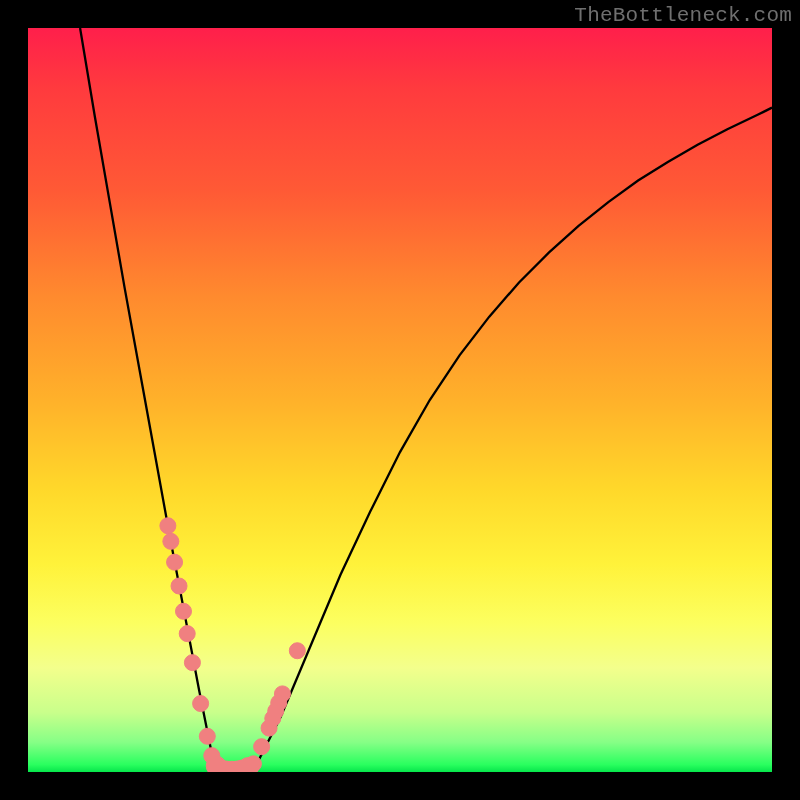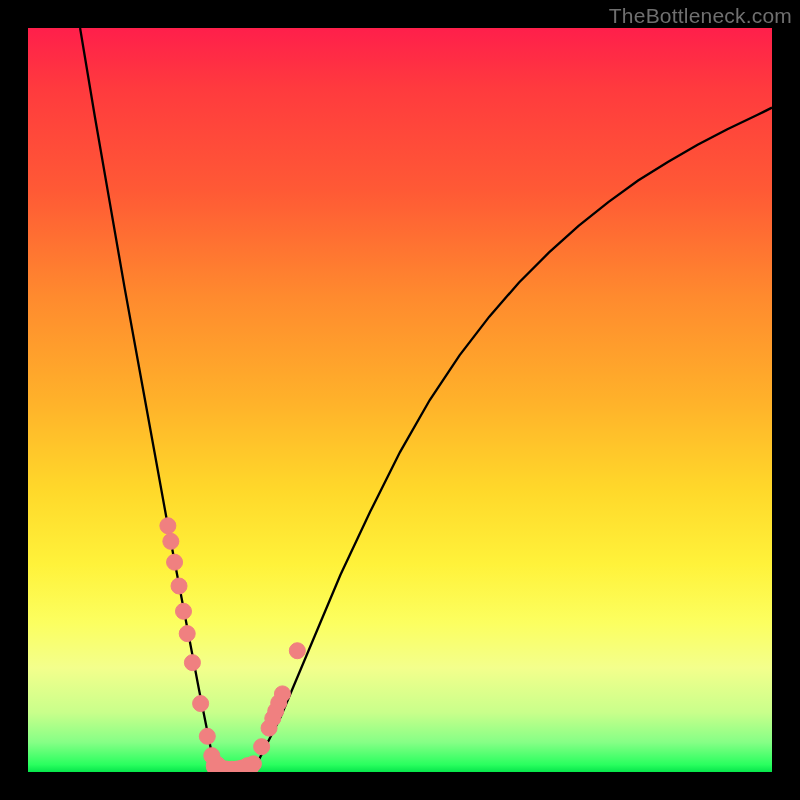--- a/index.html
+++ b/index.html
@@ -9,20 +9,21 @@
     height: 800px;
     overflow: hidden;
     background: #000;
     font-family: Arial, Helvetica, sans-serif;
   }
   .frame {
     position: absolute;
     top: 0; left: 0;
     width: 800px; height: 800px;
     background: #000;
+    font-family: Liberation Mono, monospace;
   }
   .plot-area {
     position: absolute;
     
     left: 28px;
     top: 28px;
     width: 744px;   
     height: 744px;  
     overflow: hidden;
   }

